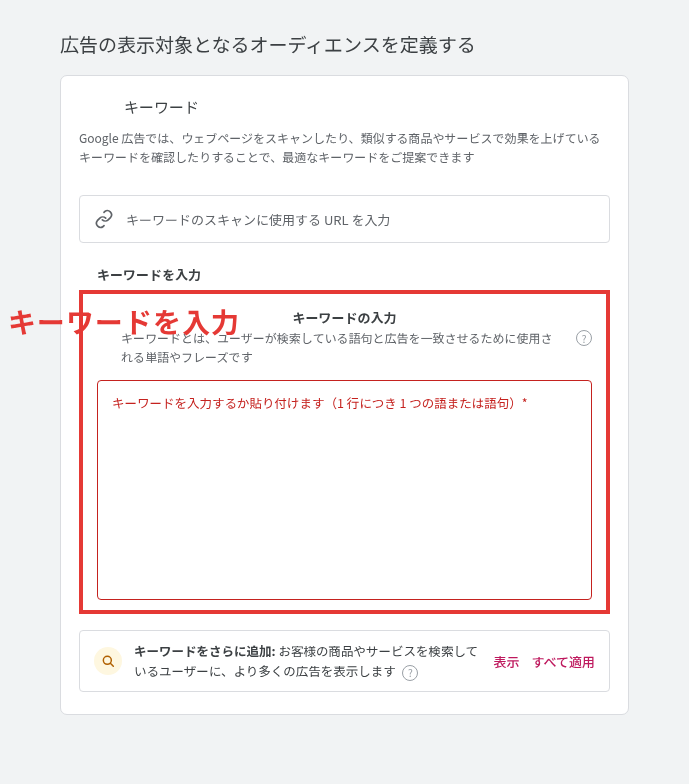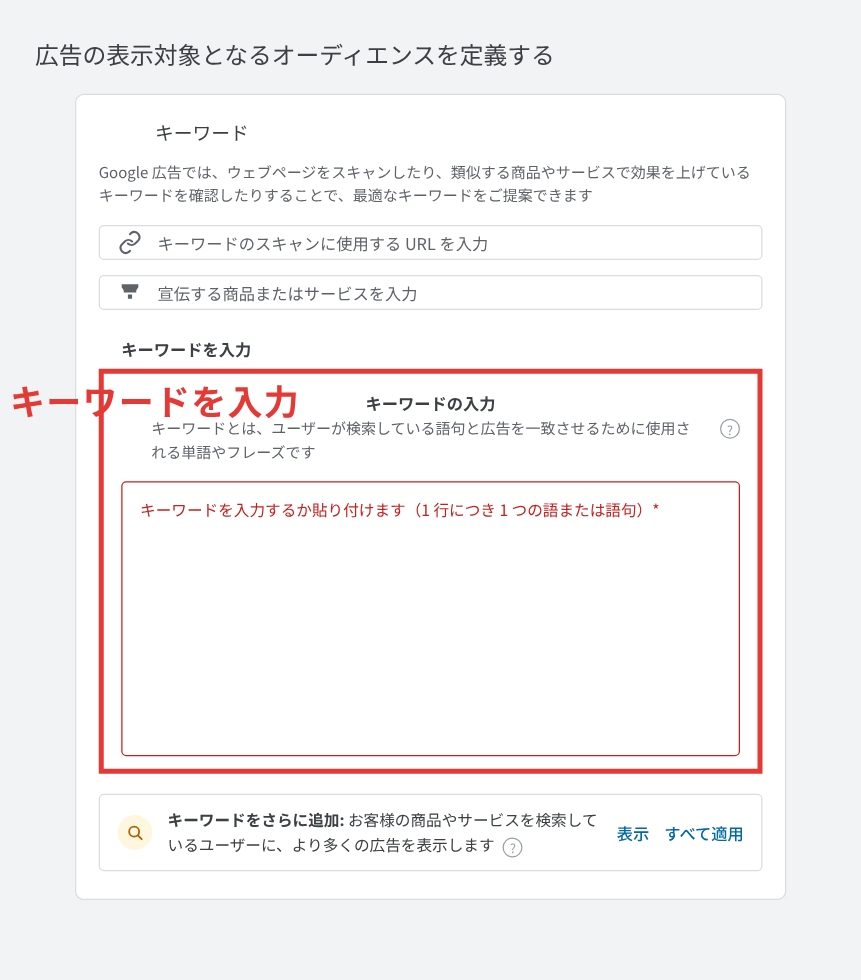--- a/index.html
+++ b/index.html
@@ -10,21 +10,21 @@
     font-family: "Noto Sans JP", "Hiragino Sans", "Hiragino Kaku Gothic ProN", Arial, sans-serif;
     font-size: 13px;
     color: #3c4043;
     width: 689px;
     height: 784px;
     position: relative;
   }
   .page-title {
     font-size: 19px;
     color: #3c4043;
-    padding: 30px 0 18px 28px;
+    padding: 30px 0 18px 60px;
     font-weight: 400;
   }
   .card {
     background: #fff;
     border: 1px solid #dadce0;
     border-radius: 7px;
     margin: 0 60px;
     padding: 20px 18px 22px 18px;
   }
   .section-heading {
@@ -37,21 +37,21 @@
   .sub-heading {
     font-size: 12.5px;
     font-weight: 700;
     color: #3c4043;
     margin-bottom: 2px;
   }
   .desc-text {
     font-size: 12px;
     color: #5f6368;
     line-height: 1.55;
-    margin-bottom: 14px;
+    margin-bottom: 29px;
   }
   .desc-text-row {
     display: flex;
     align-items: flex-start;
     gap: 20px;
     margin-bottom: 14px;
     margin-left: 24px;
   }
   .desc-text-row .desc-text { margin-bottom: 0; flex: 1; }
   .help-icon {
@@ -66,21 +66,21 @@
     justify-content: center;
     flex-shrink: 0;
     margin-top: 1px;
     cursor: pointer;
   }
   .input-box {
     display: flex;
     align-items: center;
     border: 1px solid #dadce0;
     border-radius: 4px;
-    height: 28px;
+    height: 48px;
     padding: 0 14px;
     margin-bottom: 12px;
     cursor: text;
   }
   .input-box .icon {
     width: 20px;
     height: 20px;
     margin-right: 12px;
     flex-shrink: 0;
     display: flex;
@@ -160,21 +160,21 @@
     font-size: 12.5px;
     line-height: 1.55;
     display: flex;
     align-items: flex-start;
     gap: 6px;
     justify-content: flex-end;
   }
   .suggestion-text .st-body { flex: 1; }
   .suggestion-text b { font-weight: 700; }
   .link-btn {
-    color: #0369a1;
+    color: #be185d;
     font-size: 13px;
     font-weight: 500;
     cursor: pointer;
     white-space: nowrap;
   }
   svg { display: block; }
 </style>
 </head>
 <body>
 
@@ -189,28 +189,20 @@
   <div class="input-box">
     <span class="icon">
       <svg width="20" height="20" viewBox="0 0 24 24" fill="none" stroke="#5f6368" stroke-width="2" stroke-linecap="round">
         <path d="M10 13a5 5 0 0 0 7 0l3-3a5 5 0 0 0-7-7l-1 1"></path>
         <path d="M14 11a5 5 0 0 0-7 0l-3 3a5 5 0 0 0 7 7l1-1"></path>
       </svg>
     </span>
     <span class="ph">キーワードのスキャンに使用する URL を入力</span>
   </div>
 
-  <div class="input-box">
-    <span class="icon">
-      <svg width="20" height="20" viewBox="0 0 24 24" fill="#5f6368">
-        <path d="M4 4h16v3l-2 3v8H6v-8L4 7V4zm2 8v6h4v-4h4v4h4v-6H6z"></path>
-      </svg>
-    </span>
-    <span class="ph">宣伝する商品またはサービスを入力</span>
-  </div>
 
   <div class="divider-label">キーワードを入力</div>
 
   <div class="red-highlight">
     <div class="input-heading">キーワードの入力</div>
     <div class="desc-text-row">
       <div class="desc-text">キーワードとは、ユーザーが検索している語句と広告を一致させるために使用される単語やフレーズです</div>
       <span class="help-icon">?</span>
     </div>
 

